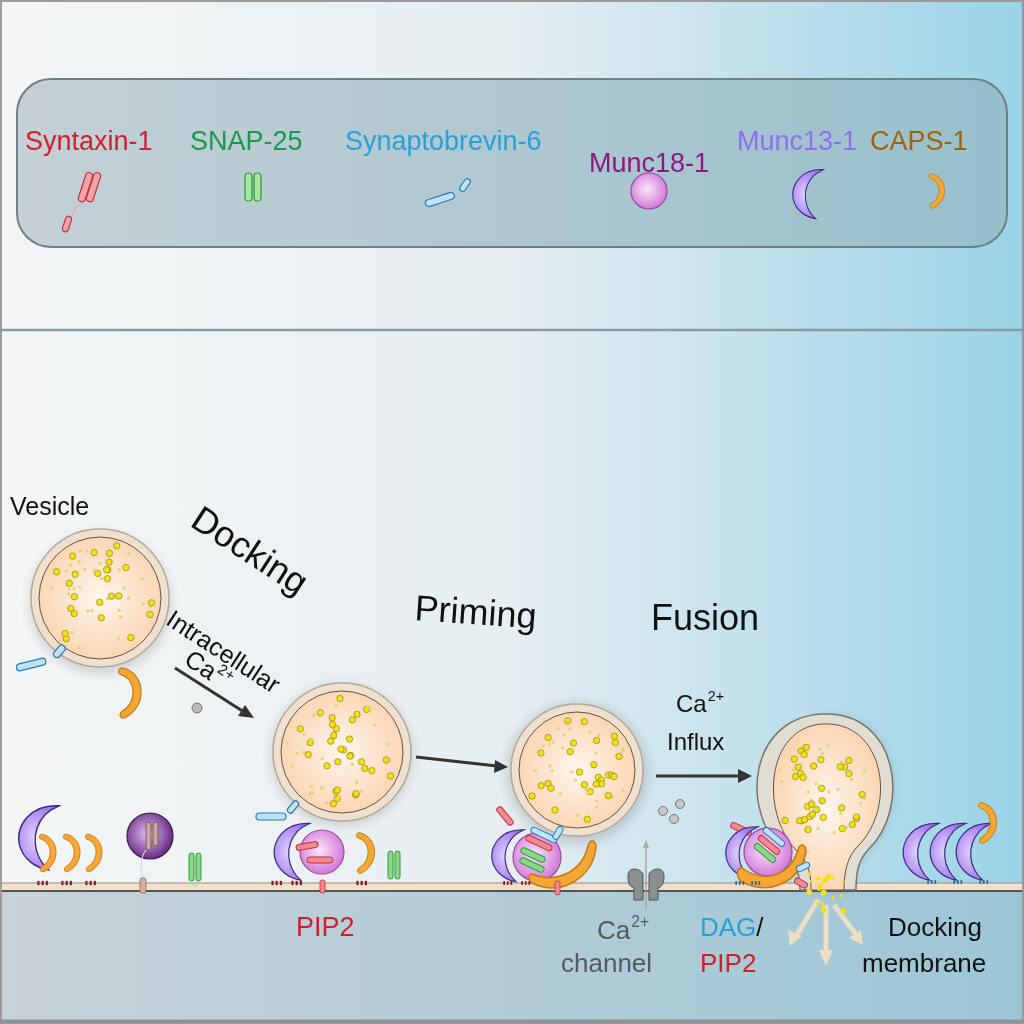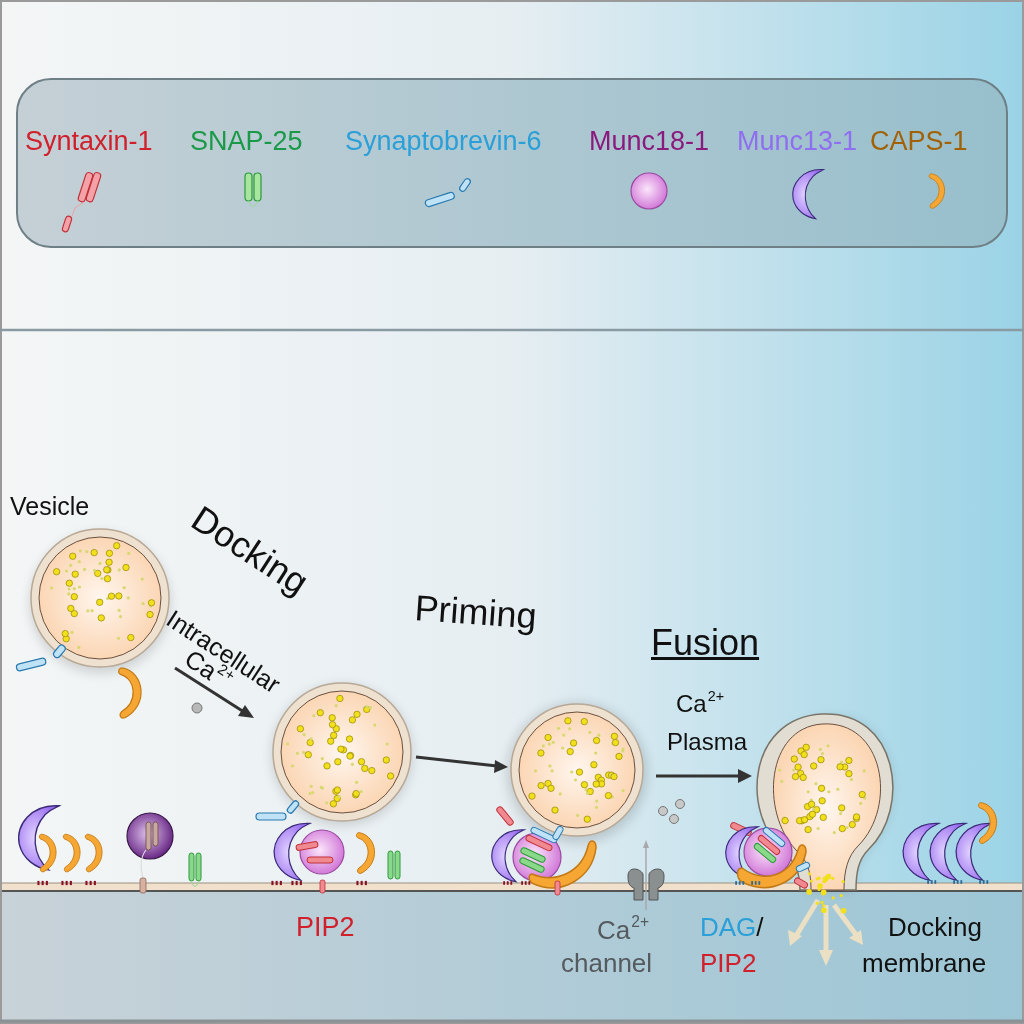--- a/index.html
+++ b/index.html
@@ -504,35 +504,35 @@
       <use href="#caps" x="977" y="796" width="26" height="54"></use>
       <use href="#dagDots" x="926" y="879" width="12" height="6"></use>
       <use href="#dagDots" x="952" y="879" width="12" height="6"></use>
       <use href="#dagDots" x="978" y="879" width="12" height="6"></use>
     </g>
   </svg>
 
   <span class="lbl legend-name" style="left: 25px; color: rgb(208, 32, 44);">Syntaxin-1</span>
   <span class="lbl legend-name" style="left: 190px; color: rgb(26, 154, 72);">SNAP-25</span>
   <span class="lbl legend-name" style="left: 345px; color: rgb(42, 159, 216);">Synaptobrevin-6</span>
-  <span class="lbl legend-name" style="left: 589px; color: rgb(138, 26, 126);">Munc18-1</span>
+  <span class="lbl legend-name" style="left: 589px; color: rgb(138, 26, 126); margin-top: 22px;">Munc18-1</span>
   <span class="lbl legend-name" style="left: 737px; color: rgb(143, 110, 240);">Munc13-1</span>
   <span class="lbl legend-name" style="left: 870px; color: #a16207;">CAPS-1</span>
 
   <span class="lbl stage-title" style="left:205px; top:500px; transform: rotate(33deg); transform-origin: left top;">Docking</span>
   <span class="lbl stage-title" style="left:416px; top:590px; transform: rotate(4deg); transform-origin: left top;">Priming</span>
-  <span class="lbl stage-title" style="left:651px; top:625px;text-decoration:underline;">Fusion</span>
+  <span class="lbl stage-title" style="left:651px; top:600px;">Fusion</span>
 
   <span class="lbl" style="left:10px; top:494px; font-size:25px; color:#111;">Vesicle</span>
 
   <span class="lbl" style="left:176px; top:606px; font-size:25px; color:#111; transform: rotate(33deg); transform-origin: left top;">Intracellular</span>
   <span class="lbl" style="left:196px; top:643px; font-size:25px; color:#111; transform: rotate(33deg); transform-origin: left top;"><span>Ca</span><sup>2+</sup></span>
 
   <span class="lbl" style="left:676px; top:689px; font-size:24px; color:#111;"><span>Ca</span><sup>2+</sup></span>
-  <span class="lbl" style="left:667px; top:730px; font-size:24px; color:#111;">Plasma</span>
+  <span class="lbl" style="left:667px; top:730px; font-size:24px; color:#111;">Influx</span>
 
   <span class="lbl" style="left: 296px; top: 914px; font-size: 27px; color: rgb(208, 32, 44);">PIP2</span>
 
   <span class="lbl" style="left: 597px; top: 914px; font-size: 26px; color: rgb(85, 90, 94);"><span>Ca</span><sup>2+</sup></span>
   <span class="lbl" style="left: 561px; top: 950px; font-size: 26px; color: rgb(85, 90, 94);">channel</span>
 
   <span class="lbl" style="left:700px; top:914px; font-size:26px;"><span style="color: rgb(42, 159, 216); margin-top: 44px;">DAG</span><span style="color:#111;">/</span></span>
   <span class="lbl" style="left: 700px; top: 950px; font-size: 26px; color: rgb(208, 32, 44);">PIP2</span>
 
   <span class="lbl" style="left:888px; top:914px; font-size:26px; color:#111;">Docking</span>

